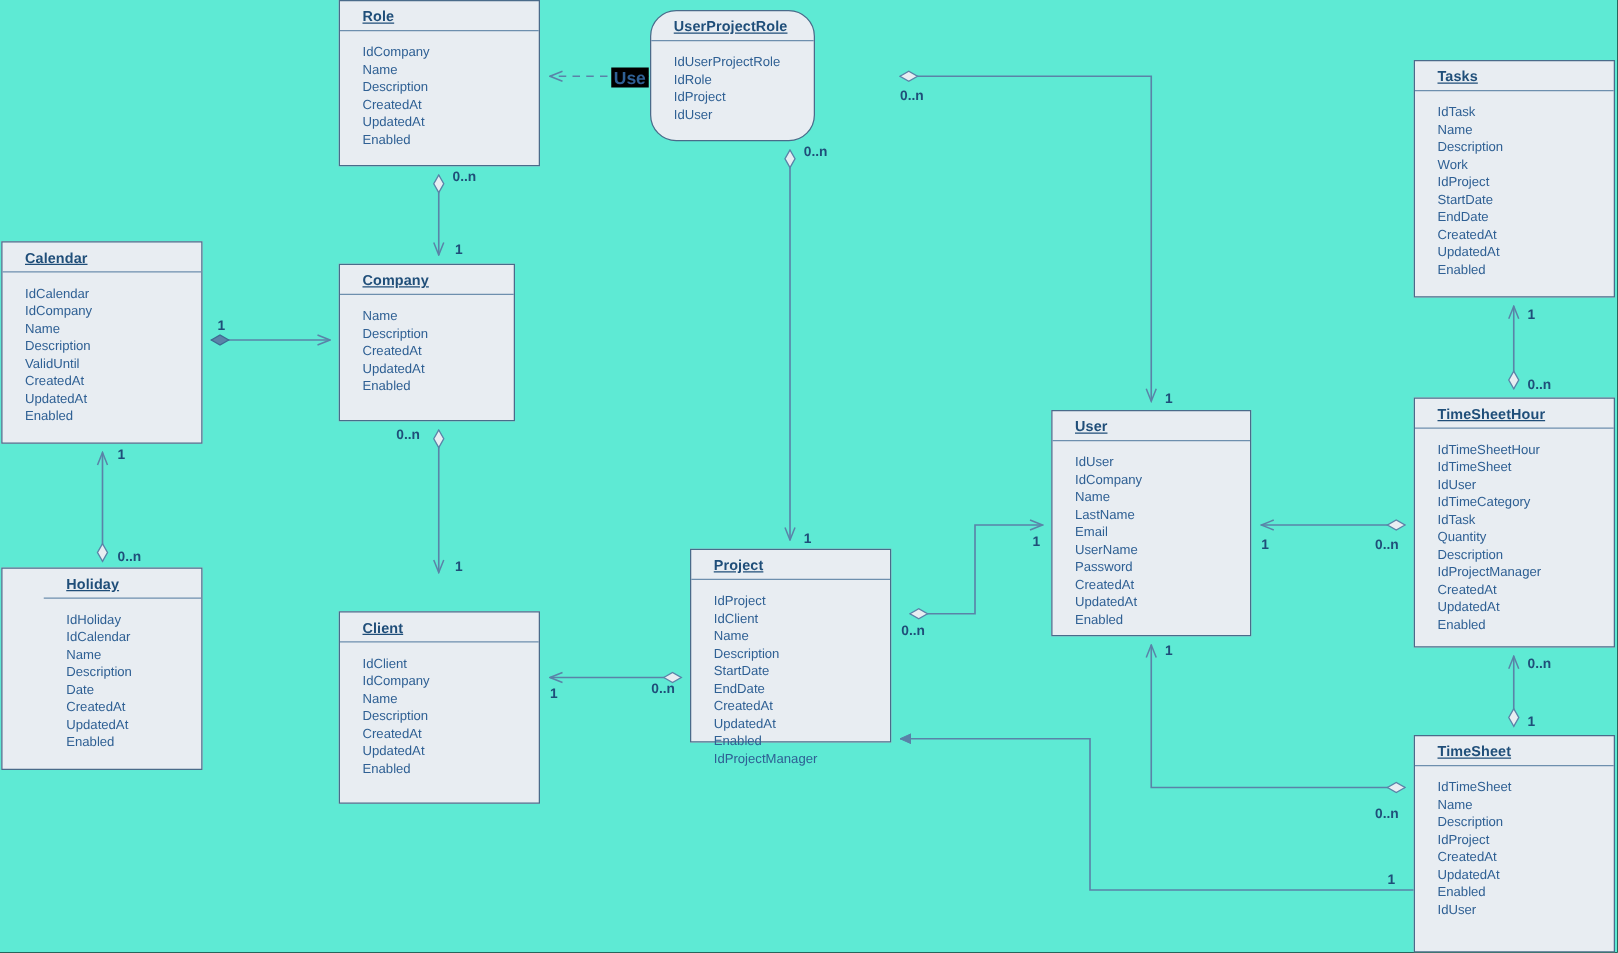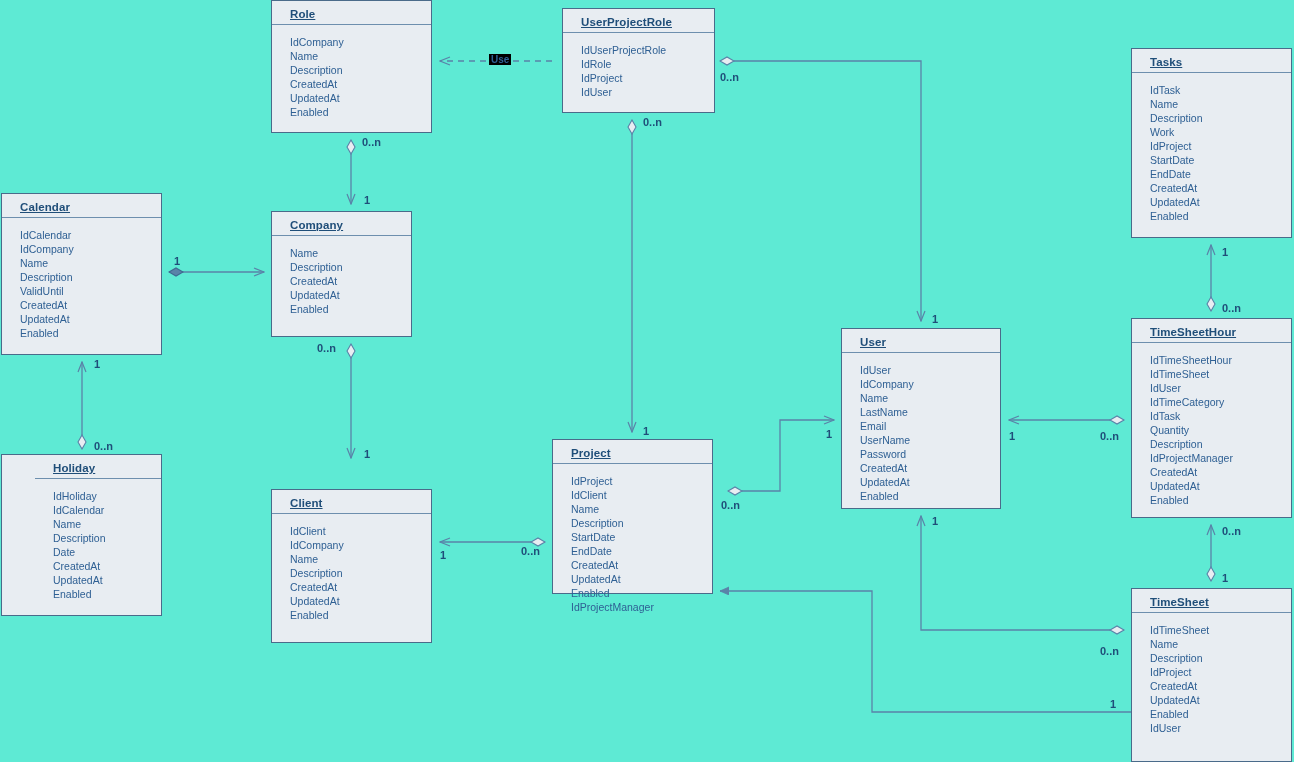--- a/index.html
+++ b/index.html
@@ -61,21 +61,21 @@
   }
   .card-label {
     position: absolute;
     font-size: 11px;
     font-weight: bold;
     color: #1f4e79;
     white-space: nowrap;
   }
   .edge-label {
     position: absolute;
-    font-size: 10px;
+    font-size: 14px;
     font-weight: bold;
     color: #2f6094;
     white-space: nowrap;
     background: #000000;
     padding: 0 2px;
     text-align: center;
   }
 </style>
 </head>
 <body>
@@ -148,21 +148,21 @@
         <div class="entity-header"><span class="entity-title">Role</span></div>
         <div class="entity-body">
           <div class="attr">IdCompany</div>
           <div class="attr">Name</div>
           <div class="attr">Description</div>
           <div class="attr">CreatedAt</div>
           <div class="attr">UpdatedAt</div>
           <div class="attr">Enabled</div>
         </div>
       </div>
-      <div class="entity" style="left: 562px; top: 8px; width: 153px; height: 105px;">
+      <div class="entity" style="left: 520px; top: 8px; width: 132px; height: 105px; border-radius: 21px;">
         <div class="entity-header"><span class="entity-title">UserProjectRole</span></div>
         <div class="entity-body">
           <div class="attr">IdUserProjectRole</div>
           <div class="attr">IdRole</div>
           <div class="attr">IdProject</div>
           <div class="attr">IdUser</div>
         </div>
       </div>
       <div class="entity" style="left: 1131px; top: 48px; width: 161px; height: 190px;">
         <div class="entity-header"><span class="entity-title">Tasks</span></div>

